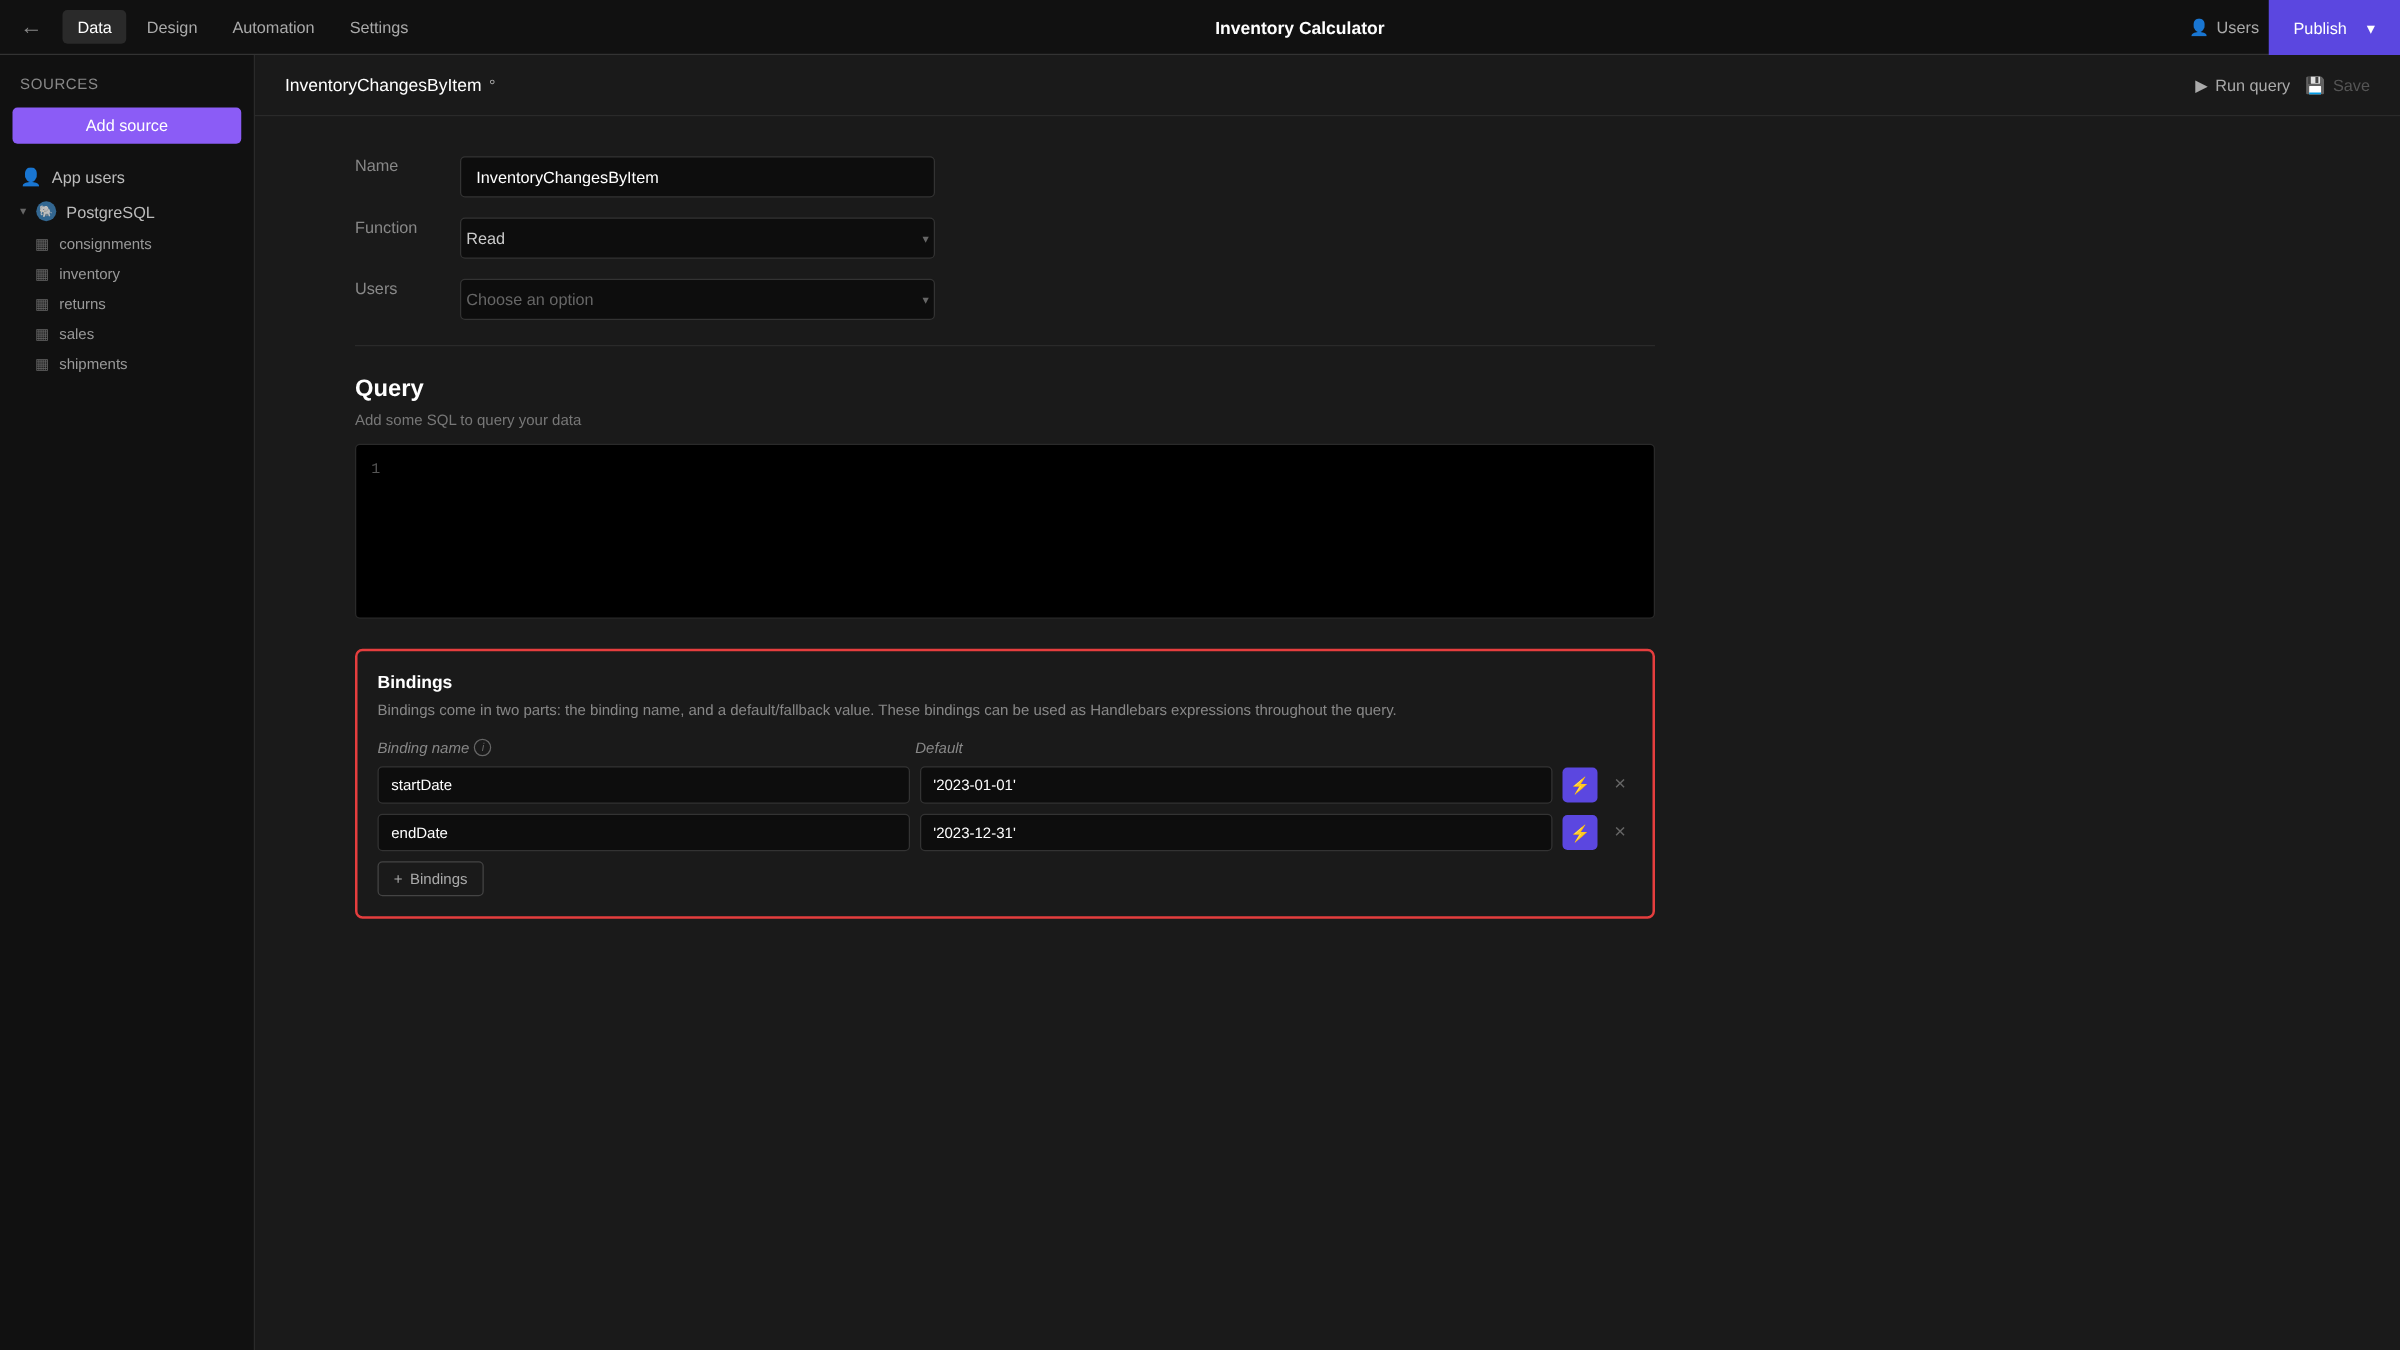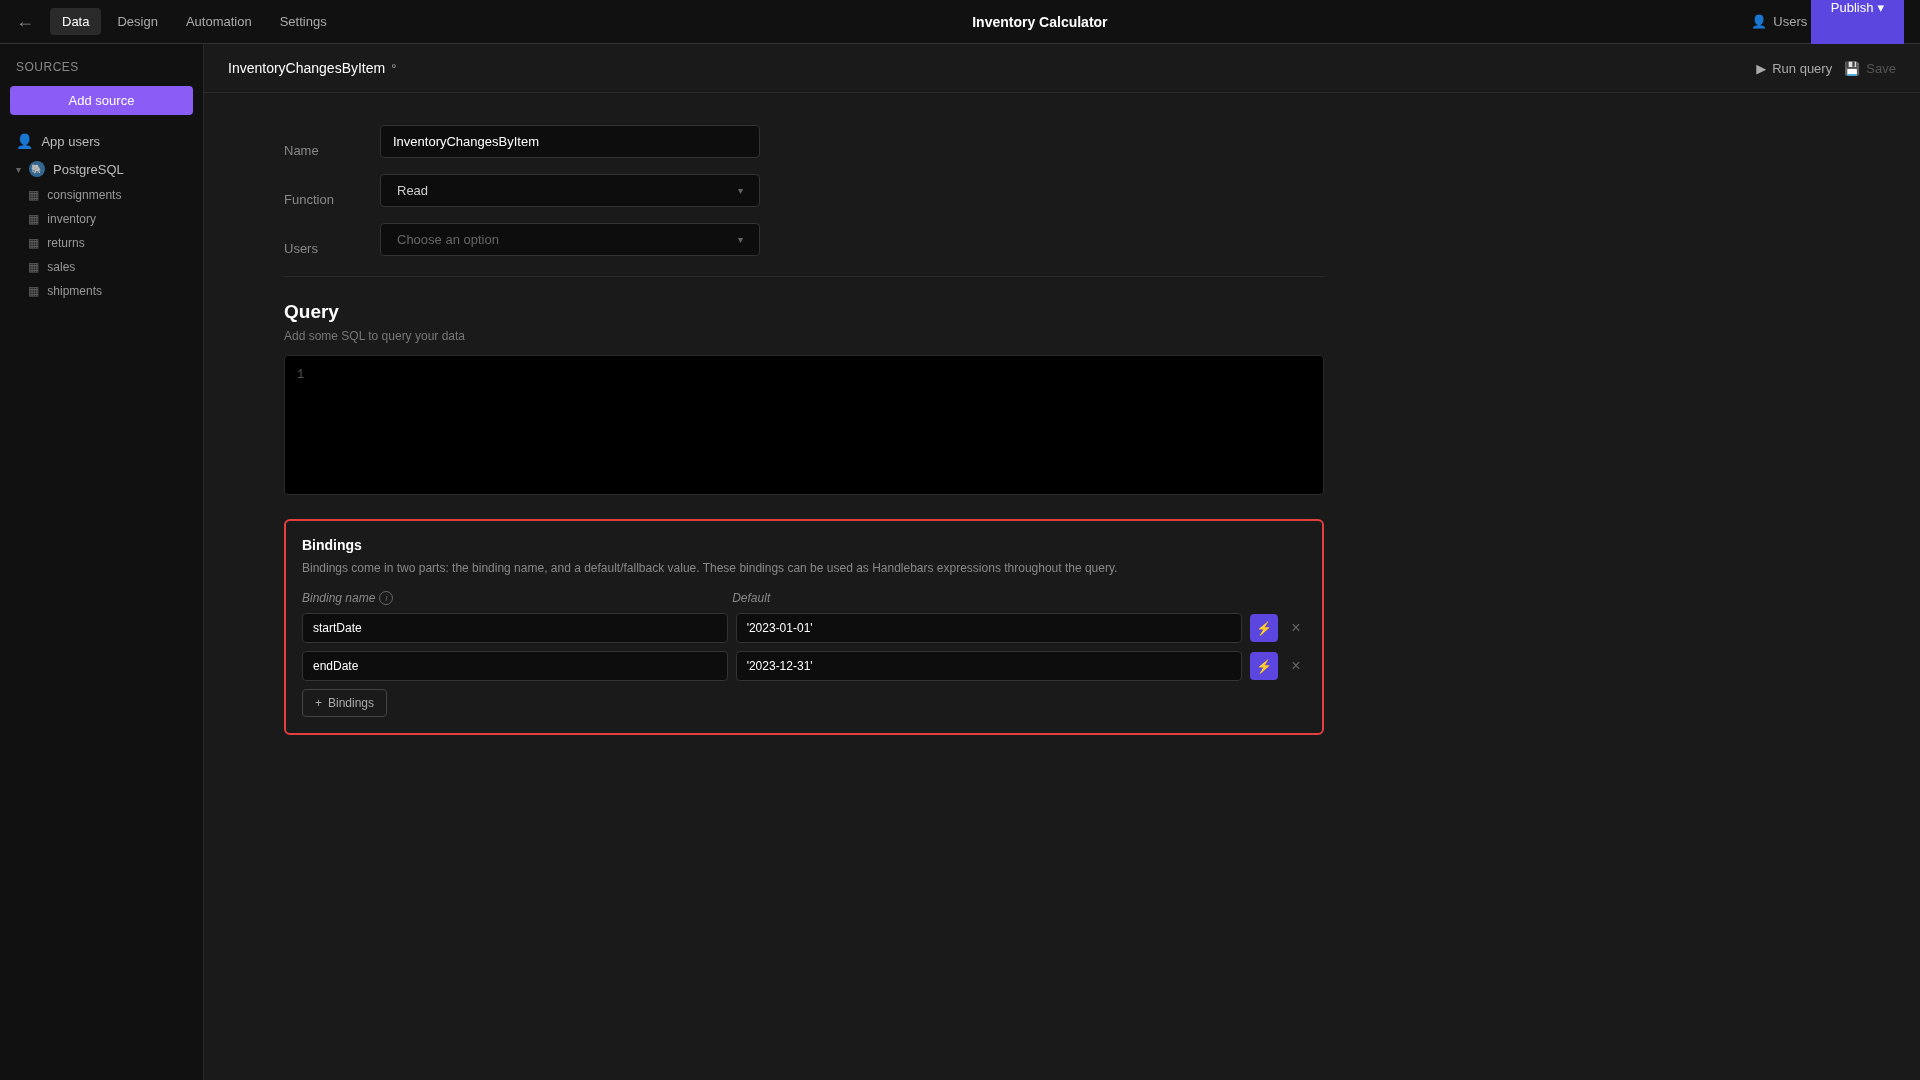--- a/index.html
+++ b/index.html
@@ -24,25 +24,25 @@
     .top-nav .app-title {
       flex: 1; text-align: center; color: #fff; font-weight: 600; font-size: 14px;
     }
     .top-nav .right-actions { display: flex; align-items: center; gap: 8px; }
     .top-nav .users-btn, .top-nav .preview-btn {
       display: flex; align-items: center; gap: 6px;
       color: #aaa; cursor: pointer; background: none; border: none;
       padding: 6px 10px; border-radius: 4px; font-size: 13px;
     }
     .publish-btn {
-      display: flex; gap: 4px;
+      display: flex; align-items: center; gap: 16px;
       background: #5b47e0; color: #fff; border: none; border-radius: 4px;
       padding: 6px 12px; cursor: pointer; font-size: 13px; font-weight: 500;
       height: 100%; border-radius: 0;
-      position: absolute; right: 16px; top: 0; height: 44px; padding: 0 20px;
+      position: absolute; right: 0; top: 0; height: 44px; padding: 0 20px;
     }
 
     
     .layout { display: flex; height: calc(1080px - 44px); }
 
     
     .sidebar {
       width: 204px; background: #111; border-right: 1px solid #2a2a2a;
       display: flex; flex-direction: column; padding: 12px 0;
       flex-shrink: 0;
@@ -93,33 +93,33 @@
     .save-btn {
       display: flex; align-items: center; gap: 6px;
       background: none; border: none; color: #555; cursor: pointer; font-size: 13px;
     }
 
     
     .form-section {
       padding: 32px 80px; max-width: 1200px;
     }
     .form-row {
-      display: flex; align-items: flex-end; margin-bottom: 16px; gap: 16px;
+      display: flex; align-items: flex-start; margin-bottom: 16px; gap: 4px;
     }
     .form-label {
       width: 80px; color: #888; font-size: 13px; flex-shrink: 0;
     }
     .form-input {
       flex: 1; background: #0d0d0d; border: 1px solid #333; color: #fff;
       padding: 8px 12px; border-radius: 4px; font-size: 13px; outline: none;
       max-width: 380px;
     }
     .form-select {
       flex: 1; background: #0d0d0d; border: 1px solid #333; color: #ccc;
-      padding: 8px 16px; border-radius: 4px; font-size: 13px; outline: none;
+      padding: 8px 4px; border-radius: 4px; font-size: 13px; outline: none;
       max-width: 380px; display: flex; align-items: center; justify-content: space-between;
       cursor: pointer;
     }
     .select-arrow { color: #666; font-size: 10px; }
 
     
     .section-title { color: #fff; font-size: 19px; font-weight: 600; margin-bottom: 6px; margin-top: 24px; }
     .section-desc { color: #777; font-size: 12px; margin-bottom: 12px; }
     .code-editor {
       background: #000; border: 1px solid #2a2a2a; border-radius: 4px;

